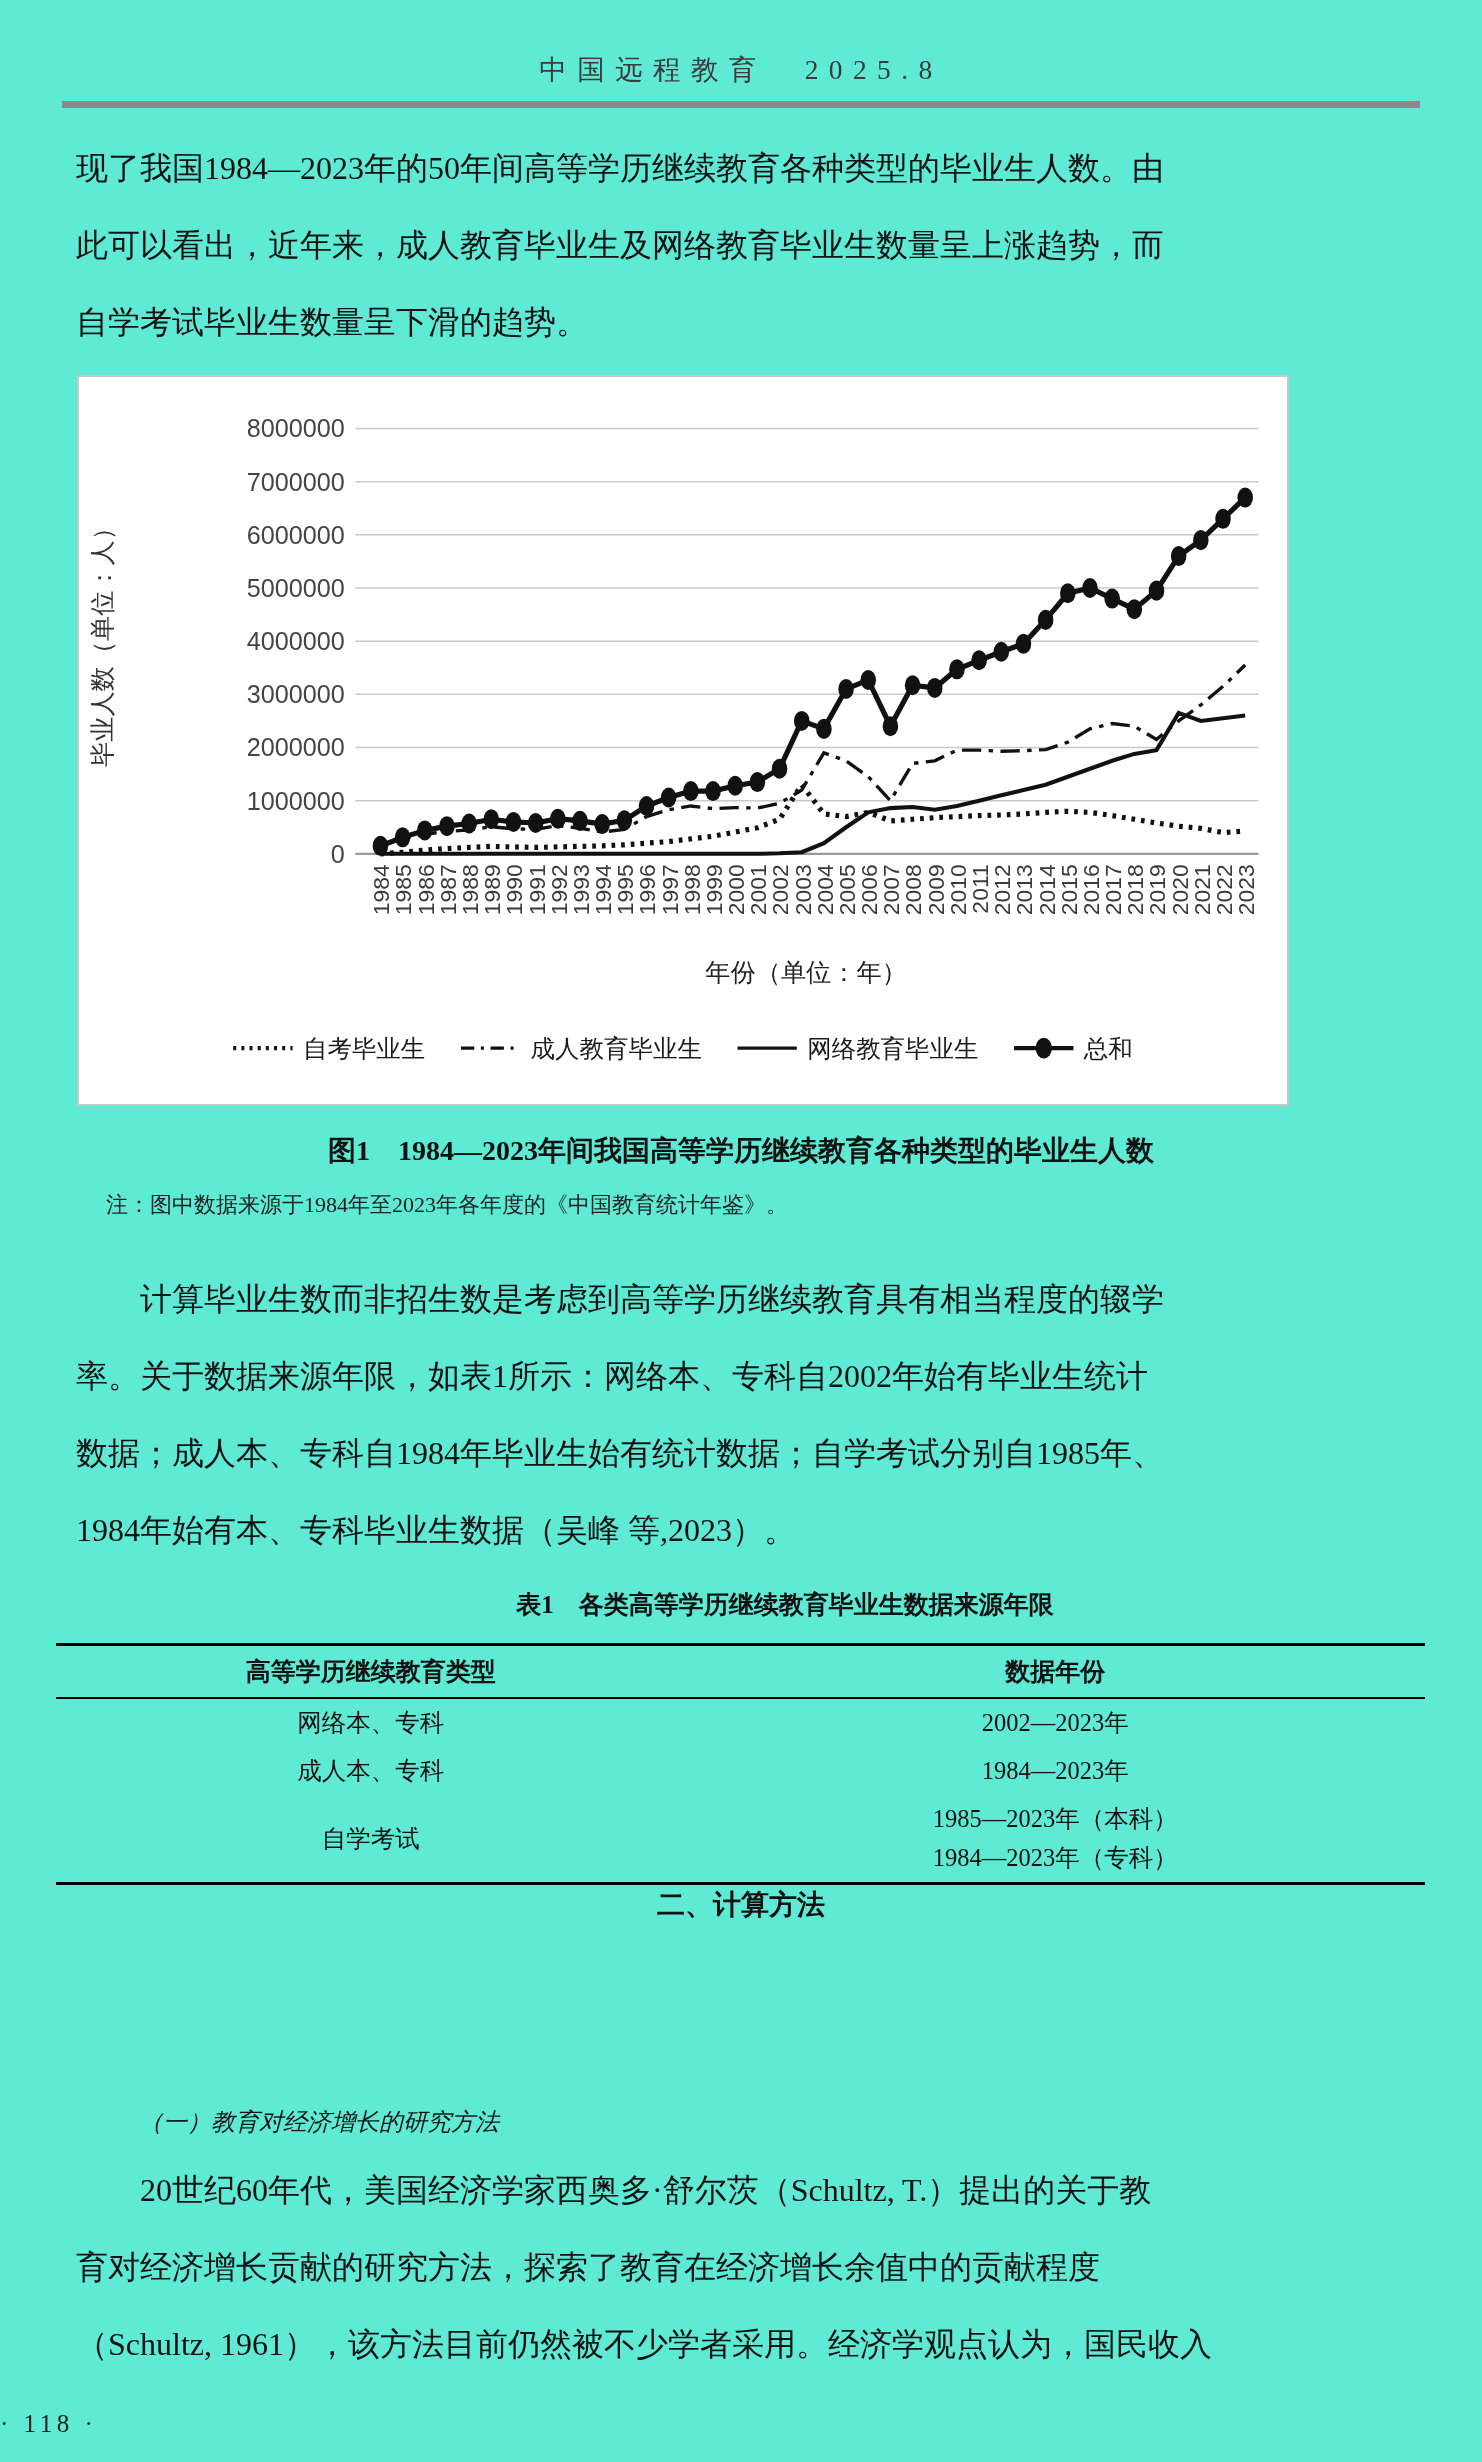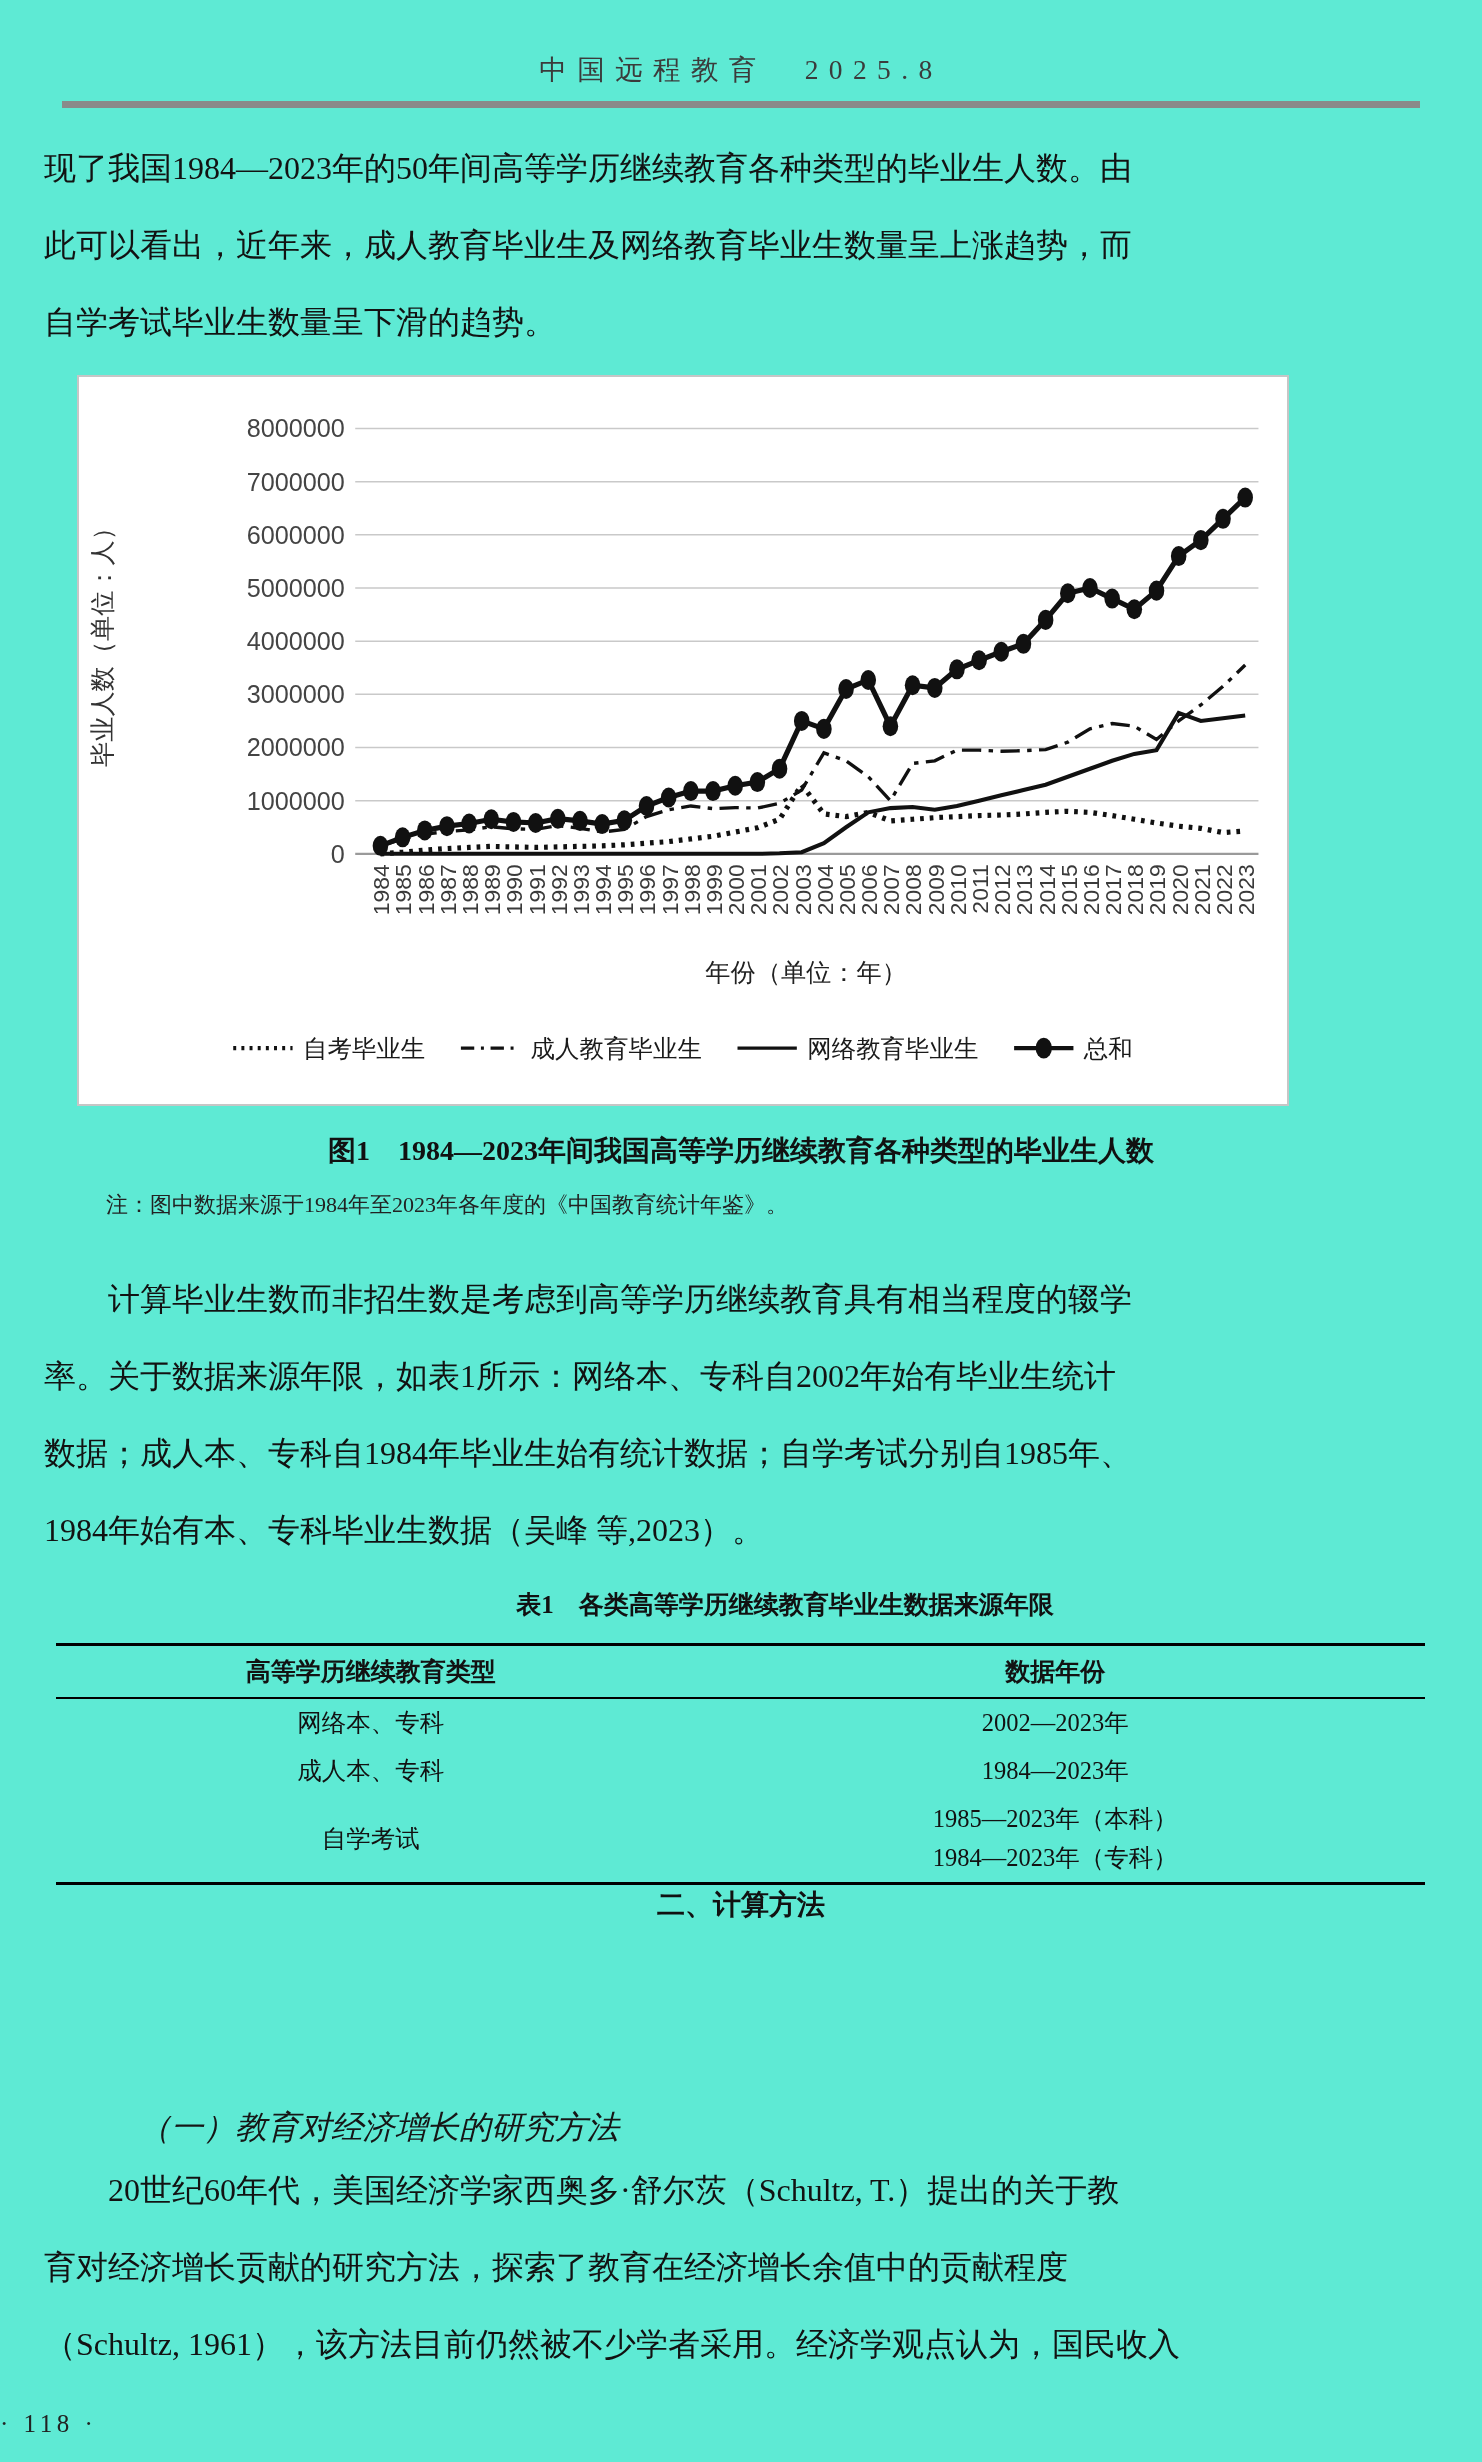--- a/index.html
+++ b/index.html
@@ -14,21 +14,21 @@
   .journal-header{
     position:absolute;top:52px;left:0;width:100%;
     text-align:center;font-size:27.5px;letter-spacing:10.4px;
     color:#3b3b3b;
   }
   .header-rule{
     position:absolute;top:101px;left:62px;width:1358px;height:6.7px;
     background:#8a8a8a;
   }
   .para{
-    position:absolute;left:44px;width:1359px;
+    position:absolute;left:76px;width:1359px;
     font-size:32px;line-height:77px;
     white-space:pre-line;text-align:justify;
     color:#121212;
   }
   .para-intro{top:130px;}
   .para-source{top:1261px;}
   .para-methods{top:2152px;}
   .figure-box{
     position:absolute;left:77px;top:375px;width:1212px;height:731px;
     border:2.2px solid #c6c6c6;background:#ffffff;box-sizing:border-box;
@@ -57,21 +57,21 @@
   .row-h1 td{height:45px;}
   .row-h2 td{height:46px;}
   .row-h3 td{height:86px;}
   .pre{white-space:pre-line;line-height:39px;}
   .section-heading{
     position:absolute;top:1886px;left:0;width:100%;
     text-align:center;font-size:28px;font-weight:bold;color:#111;
   }
   .subsection-heading{
     position:absolute;top:2106px;left:139px;
-    font-size:32px;font-style:italic;color:#161616;
+    font-size:24px;font-style:italic;color:#161616;
   }
   .page-number{
     position:absolute;top:2410px;left:0;width:100%;
     font-size:25px;color:#222;letter-spacing:4.5px;
   }
   #chart{display:block;}
 </style>
 </head>
 <body>
 

